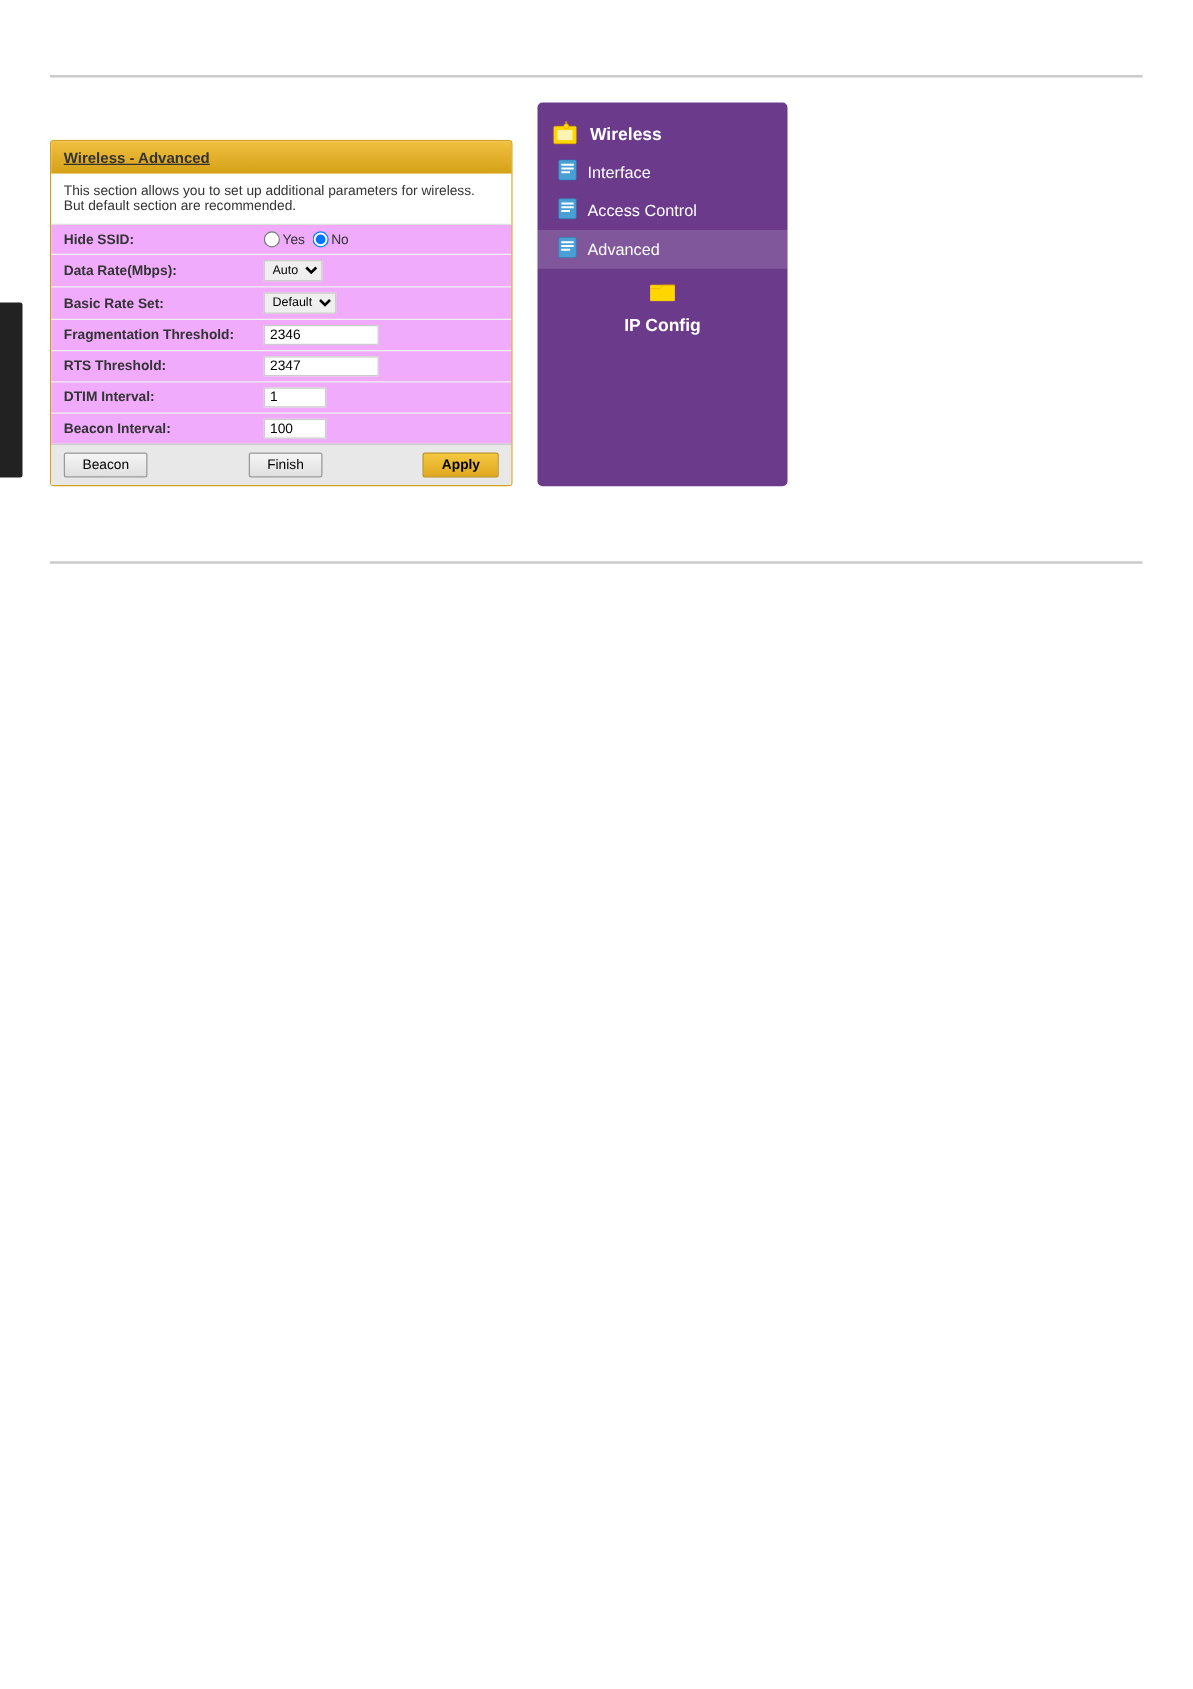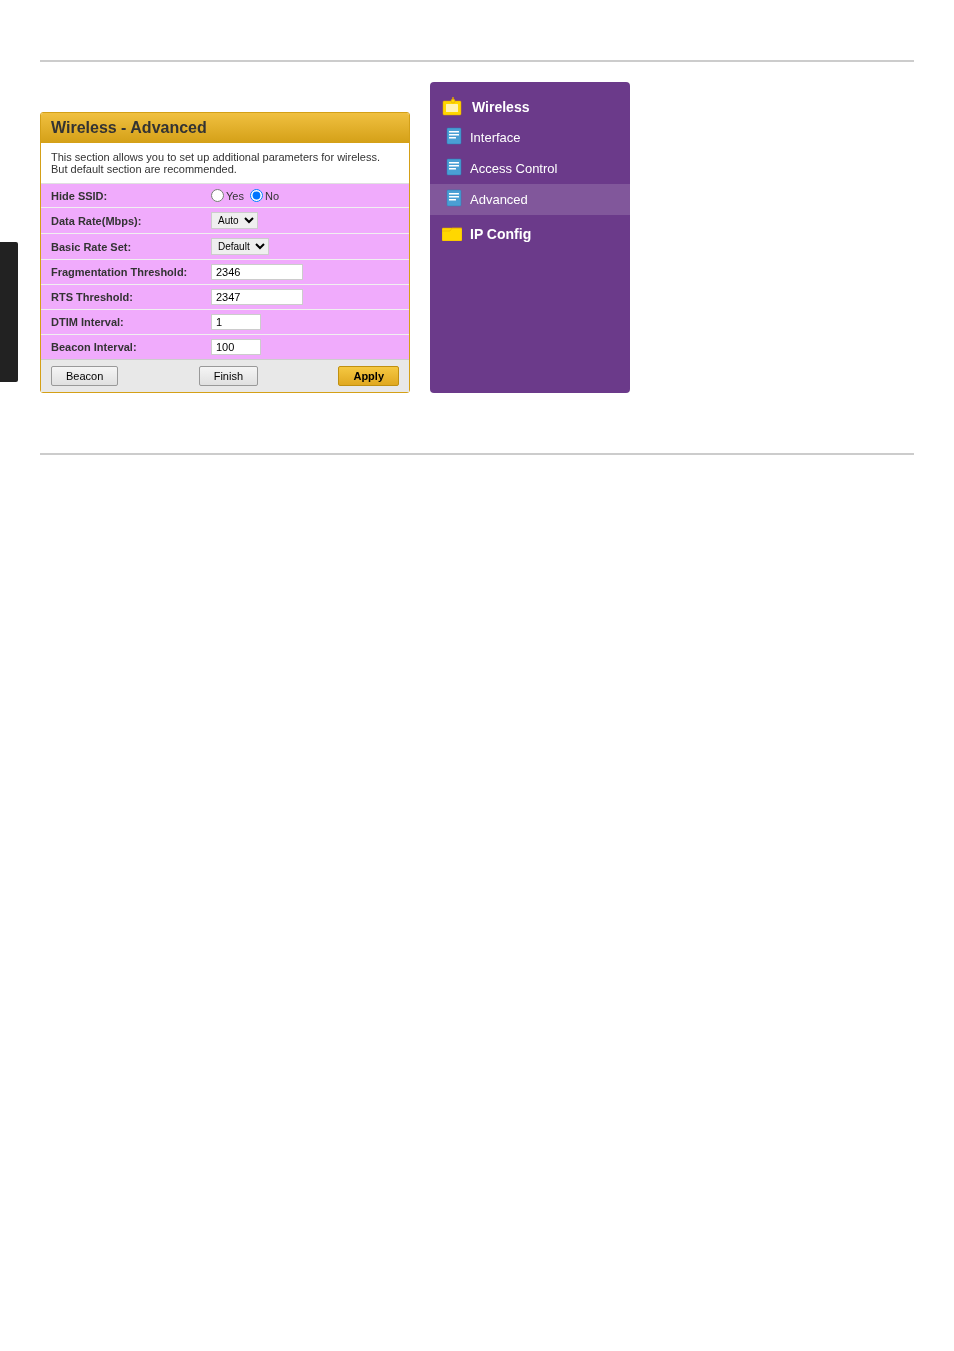--- a/index.html
+++ b/index.html
@@ -74,37 +74,39 @@
     .ip-config-item {
       display: flex;
       align-items: center;
       padding: 6px 12px;
       color: #fff;
       cursor: pointer;
       font-size: 14px;
       font-weight: bold;
       gap: 8px;
       margin-top: 2px;
+      flex-direction: column;
     }
 
     
     .form-panel {
       border: 1px solid #d4a017;
       border-radius: 3px;
       margin-top: 20px;
       width: 370px;
     }
 
     .form-panel-header {
       background: linear-gradient(to bottom, #f0c040, #d4a017);
       padding: 6px 10px;
       font-weight: bold;
-      font-size: 16px;
+      font-size: 12px;
       color: #333;
       border-radius: 2px 2px 0 0;
+      text-decoration: underline;
     }
 
     .form-panel-desc {
       padding: 8px 10px;
       font-size: 11px;
       color: #333;
       border-bottom: 1px solid #e0e0e0;
       background: #fff;
     }
 

